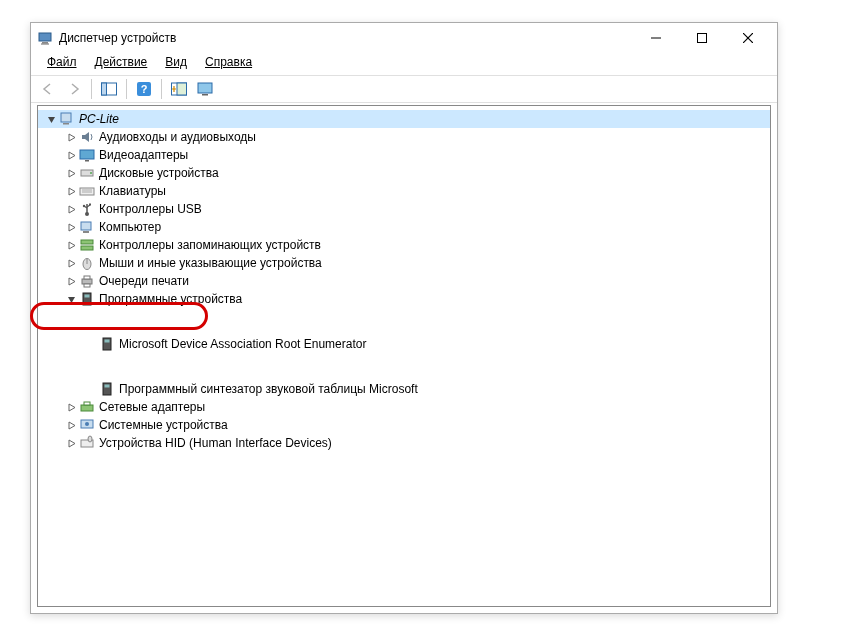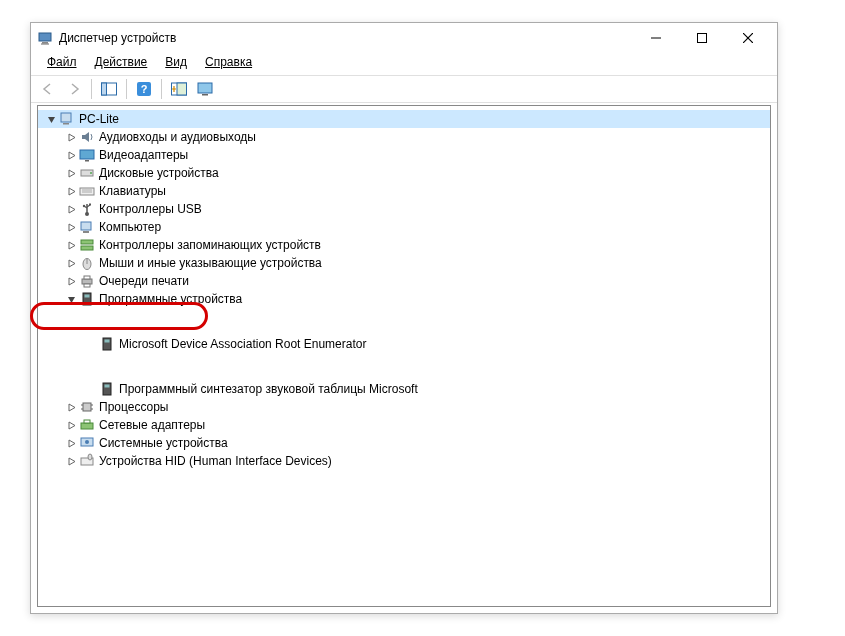--- a/index.html
+++ b/index.html
@@ -16,21 +16,21 @@
 .toolbar { height: 28px; border-top: 1px solid #e0e0e0; border-bottom: 1px solid #e0e0e0; display: flex; align-items: center; padding: 0 6px; gap: 4px; background:#fff;}
 .tool-btn { width: 22px; height: 22px; display: flex; align-items: center; justify-content: center; border: 1px solid transparent; }
 .tool-sep { width: 1px; height: 20px; background: #ccc; margin: 0 2px; }
 .tree-panel { flex: 1; border: 1px solid #888; margin: 2px 6px 6px 6px; background: #fff; overflow: auto; padding: 4px 0; }
 .tree-row { height: 18px; display: flex; align-items: center; font-size: 12px; white-space: nowrap; position: relative;}
 .tree-row.selected { background: #cce8ff; }
 .expander { width: 14px; height: 14px; display: inline-flex; align-items: center; justify-content: center; font-size: 9px; color: #555; margin-right: 1px; }
 .expander.empty { visibility: hidden; }
 .node-icon { width: 16px; height: 16px; margin-right: 4px; display: inline-flex; align-items:center; justify-content:center; font-size:12px;}
 .node-label { color: #000; }
-.indent-0 { padding-left: 6px; }
+.indent-0 { padding-left: 6px; font-style: italic; }
 .indent-1 { padding-left: 26px; }
 .indent-2 { padding-left: 46px; margin-top: 27px; }
 .highlight-ring { position: absolute; border: 3px solid #d40000; border-radius: 14px; pointer-events: none; z-index: 50;}
 svg { display:block; }
 </style>
 </head>
 <body>
 
 <div class="window">
 
@@ -292,37 +292,20 @@
         <span class="node-label">Программный синтезатор звуковой таблицы Microsoft</span>
       </div>
       <div class="tree-row indent-1">
         <span class="expander">
           <svg width="9" height="9">
             <path d="M2 1 L8 4.5 L2 8 Z" fill="none" stroke="#666" stroke-width="1"></path>
           </svg>
         </span>
         <span class="node-icon">
           <svg width="16" height="16" viewBox="0 0 16 16">
-            <rect x="4" y="4" width="8" height="8" fill="#ccc" stroke="#666"></rect>
-            <line x1="2" y1="6" x2="4" y2="6" stroke="#666"></line>
-            <line x1="2" y1="10" x2="4" y2="10" stroke="#666"></line>
-            <line x1="12" y1="6" x2="14" y2="6" stroke="#666"></line>
-            <line x1="12" y1="10" x2="14" y2="10" stroke="#666"></line>
-          </svg>
-        </span>
-        <span class="node-label">Процессоры</span>
-      </div>
-      <div class="tree-row indent-1">
-        <span class="expander">
-          <svg width="9" height="9">
-            <path d="M2 1 L8 4.5 L2 8 Z" fill="none" stroke="#666" stroke-width="1"></path>
-          </svg>
-        </span>
-        <span class="node-icon">
-          <svg width="16" height="16" viewBox="0 0 16 16">
             <rect x="2" y="6" width="12" height="6" fill="#8cc474" stroke="#4a8a3a"></rect>
             <rect x="5" y="3" width="6" height="3" fill="#fff" stroke="#4a8a3a"></rect>
           </svg>
         </span>
         <span class="node-label">Сетевые адаптеры</span>
       </div>
       <div class="tree-row indent-1">
         <span class="expander">
           <svg width="9" height="9">
             <path d="M2 1 L8 4.5 L2 8 Z" fill="none" stroke="#666" stroke-width="1"></path>

